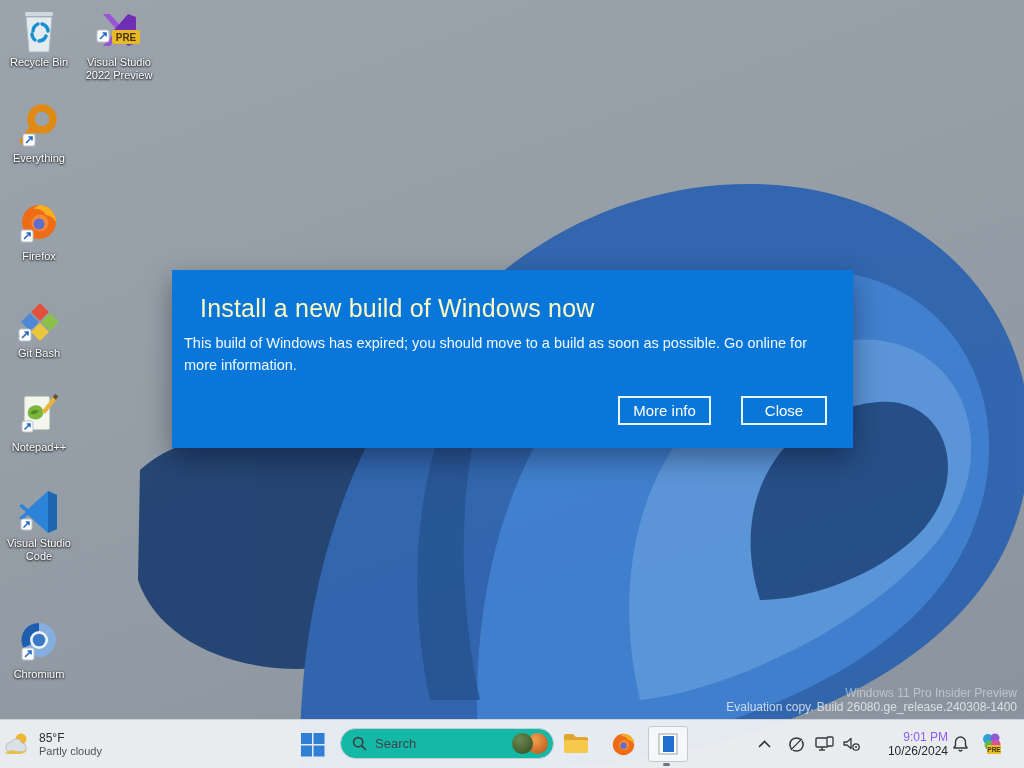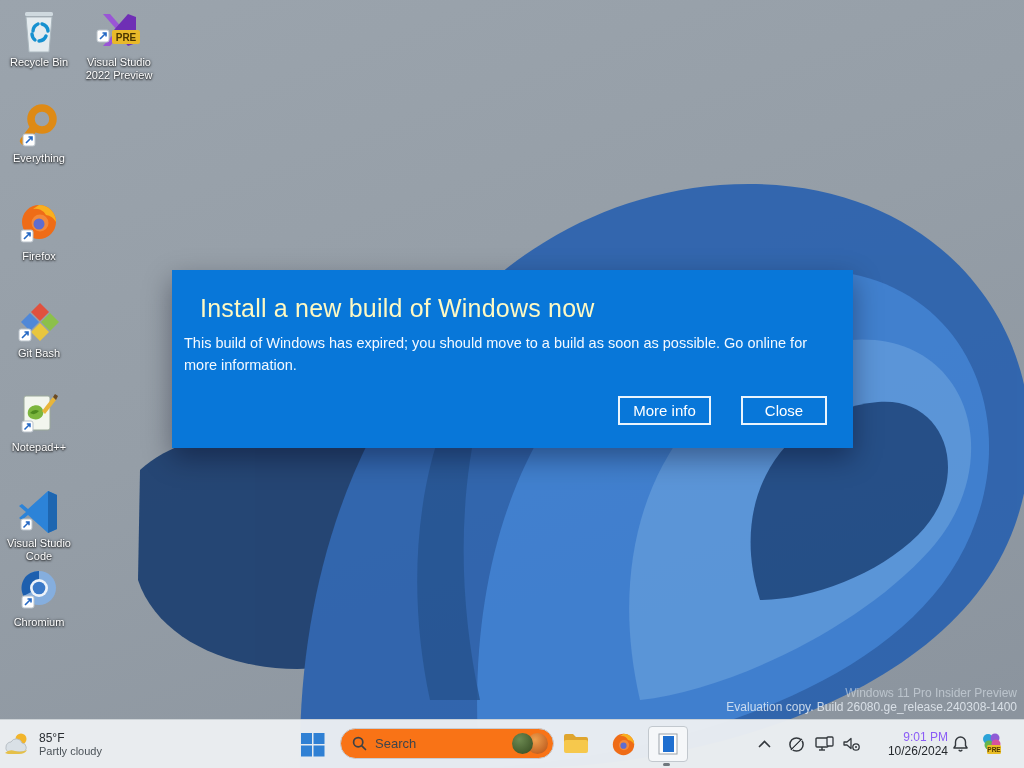--- a/index.html
+++ b/index.html
@@ -27,21 +27,21 @@
   .watermark .w2{color:rgba(235,241,247,.8);}
   
   .taskbar{position:absolute;left:0;bottom:0;width:1024px;height:48px;background:rgba(235,238,242,.97);
     border-top:1px solid rgba(120,130,140,.25);}
   .tb-item{position:absolute;top:0;height:48px;display:flex;align-items:center;}
   .weather{left:2px;gap:7px;cursor:pointer;}
   .weather .wtxt{display:flex;flex-direction:column;justify-content:center;}
   .weather .temp{font-size:12px;color:#2a2e33;line-height:14px;}
   .weather .cond{font-size:11px;color:#4b5258;line-height:13px;}
   .start{left:300px;cursor:pointer;}
-  .search{left:340px;width:214px;height:31px;top:8px;background:#f97316;border:1px solid #c6ccd3;
+  .search{left:340px;width:214px;height:31px;top:8px;background:#14b8a6;border:1px solid #c6ccd3;
     border-radius:16px;display:flex;align-items:center;padding:0 5px 0 11px;box-sizing:border-box;cursor:pointer;}
   .search .stext{font-size:13px;color:#3f454b;margin-left:8px;flex:1;}
   .sphere{width:21px;height:21px;border-radius:50%;}
   .sphere.green{background:radial-gradient(circle at 35% 30%,#6d8a52,#33491f);margin-right:-6px;z-index:2;}
   .sphere.orange{background:radial-gradient(circle at 38% 32%,#f0a04e,#b34e14);z-index:1;}
   .appicon{cursor:pointer;}
   .appicon.folder{left:562px;}
   .appicon.ffox{left:610px;}
   .activeapp{left:648px;top:6px;width:38px;height:34px;background:#f5f7f9;border:1px solid #c2c8ce;
     border-radius:4px;display:flex;align-items:center;justify-content:center;cursor:pointer;}
@@ -176,21 +176,21 @@
         <path fill="#1e66b0" d="M33 4 L33 46 L42 42 L42 8 Z"></path>
         <g>
           <rect x="6" y="32" width="11" height="11" rx="2" fill="#fff" stroke="#b9c2ca"></rect>
           <path d="M8.5 40.5 L14 35 M10.8 35 H14 V38.2" stroke="#2468c4" stroke-width="1.5" fill="none"></path>
         </g>
       </svg>
     </div>
     <div class="lbl">Visual Studio Code</div>
   </div>
 
-  <div class="dicon" style="left:0;top:566px">
+  <div class="dicon" style="left:0;top:618px">
     <div class="glyph">
       <svg viewBox="0 0 48 48" width="48" height="48">
         <circle cx="24" cy="22" r="17" fill="#85aede"></circle>
         <path d="M24 22 L24 5 A17 17 0 0 0 8.5 30 Z" fill="#1d5fae"></path>
         <circle cx="24" cy="22" r="9" fill="#eef3f9"></circle>
         <circle cx="24" cy="22" r="6.3" fill="#3a79c8"></circle>
         <g>
           <rect x="7" y="30" width="12" height="12" rx="2" fill="#fff" stroke="#b9c2ca"></rect>
           <path d="M10 39 L16 33 M12.5 33 H16 V36.5" stroke="#2468c4" stroke-width="1.6" fill="none"></path>
         </g>

